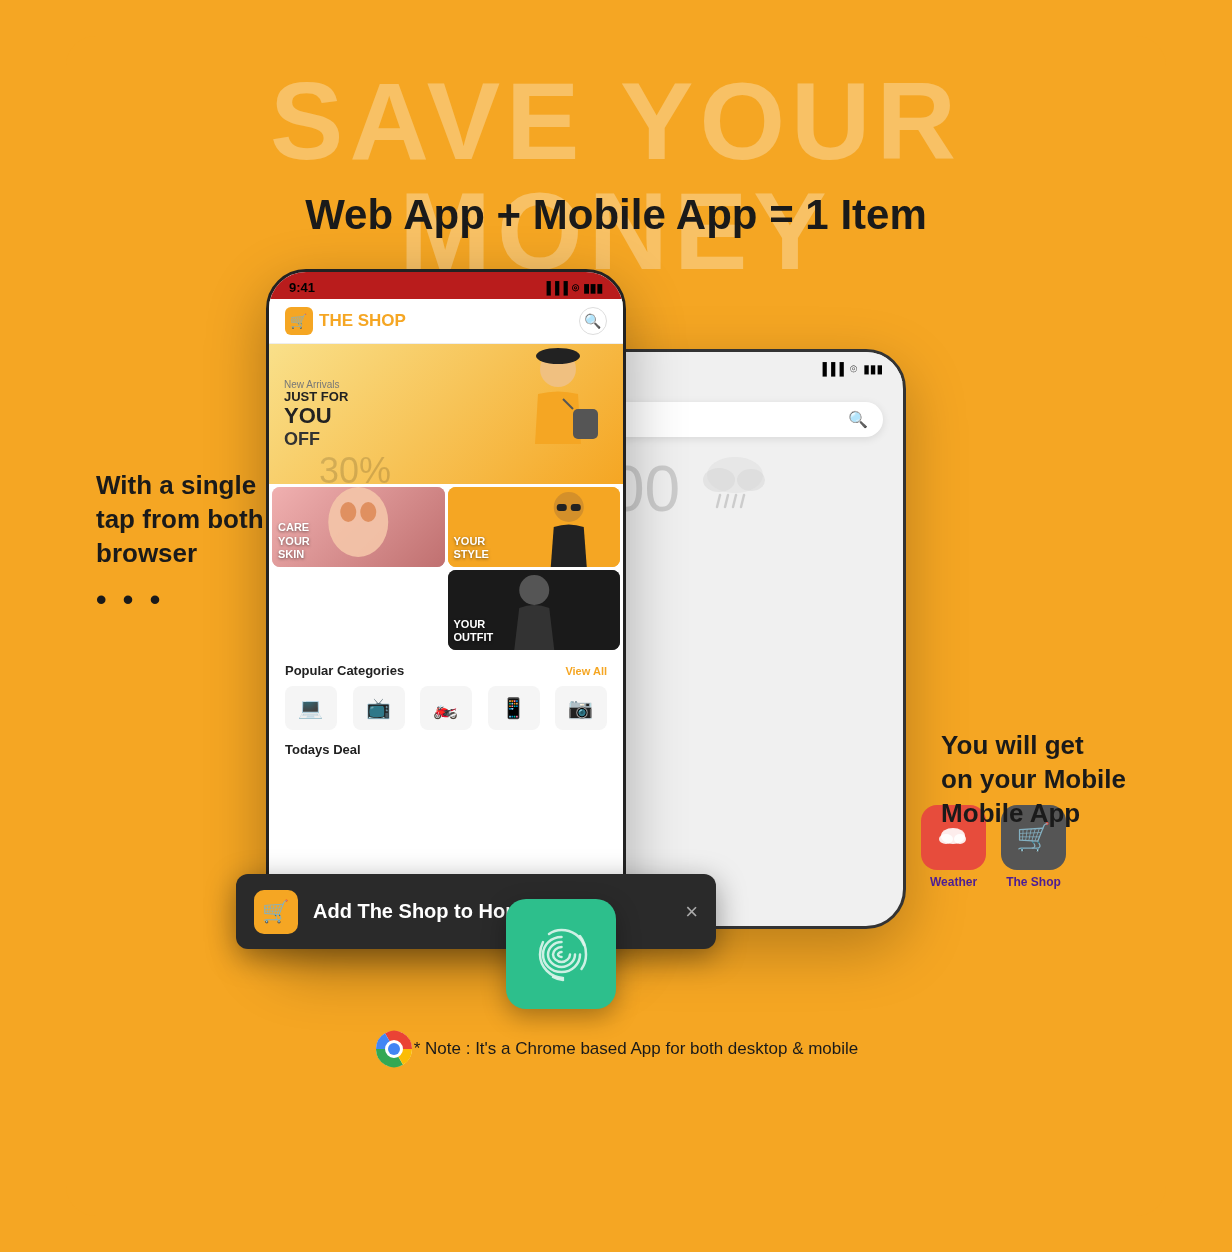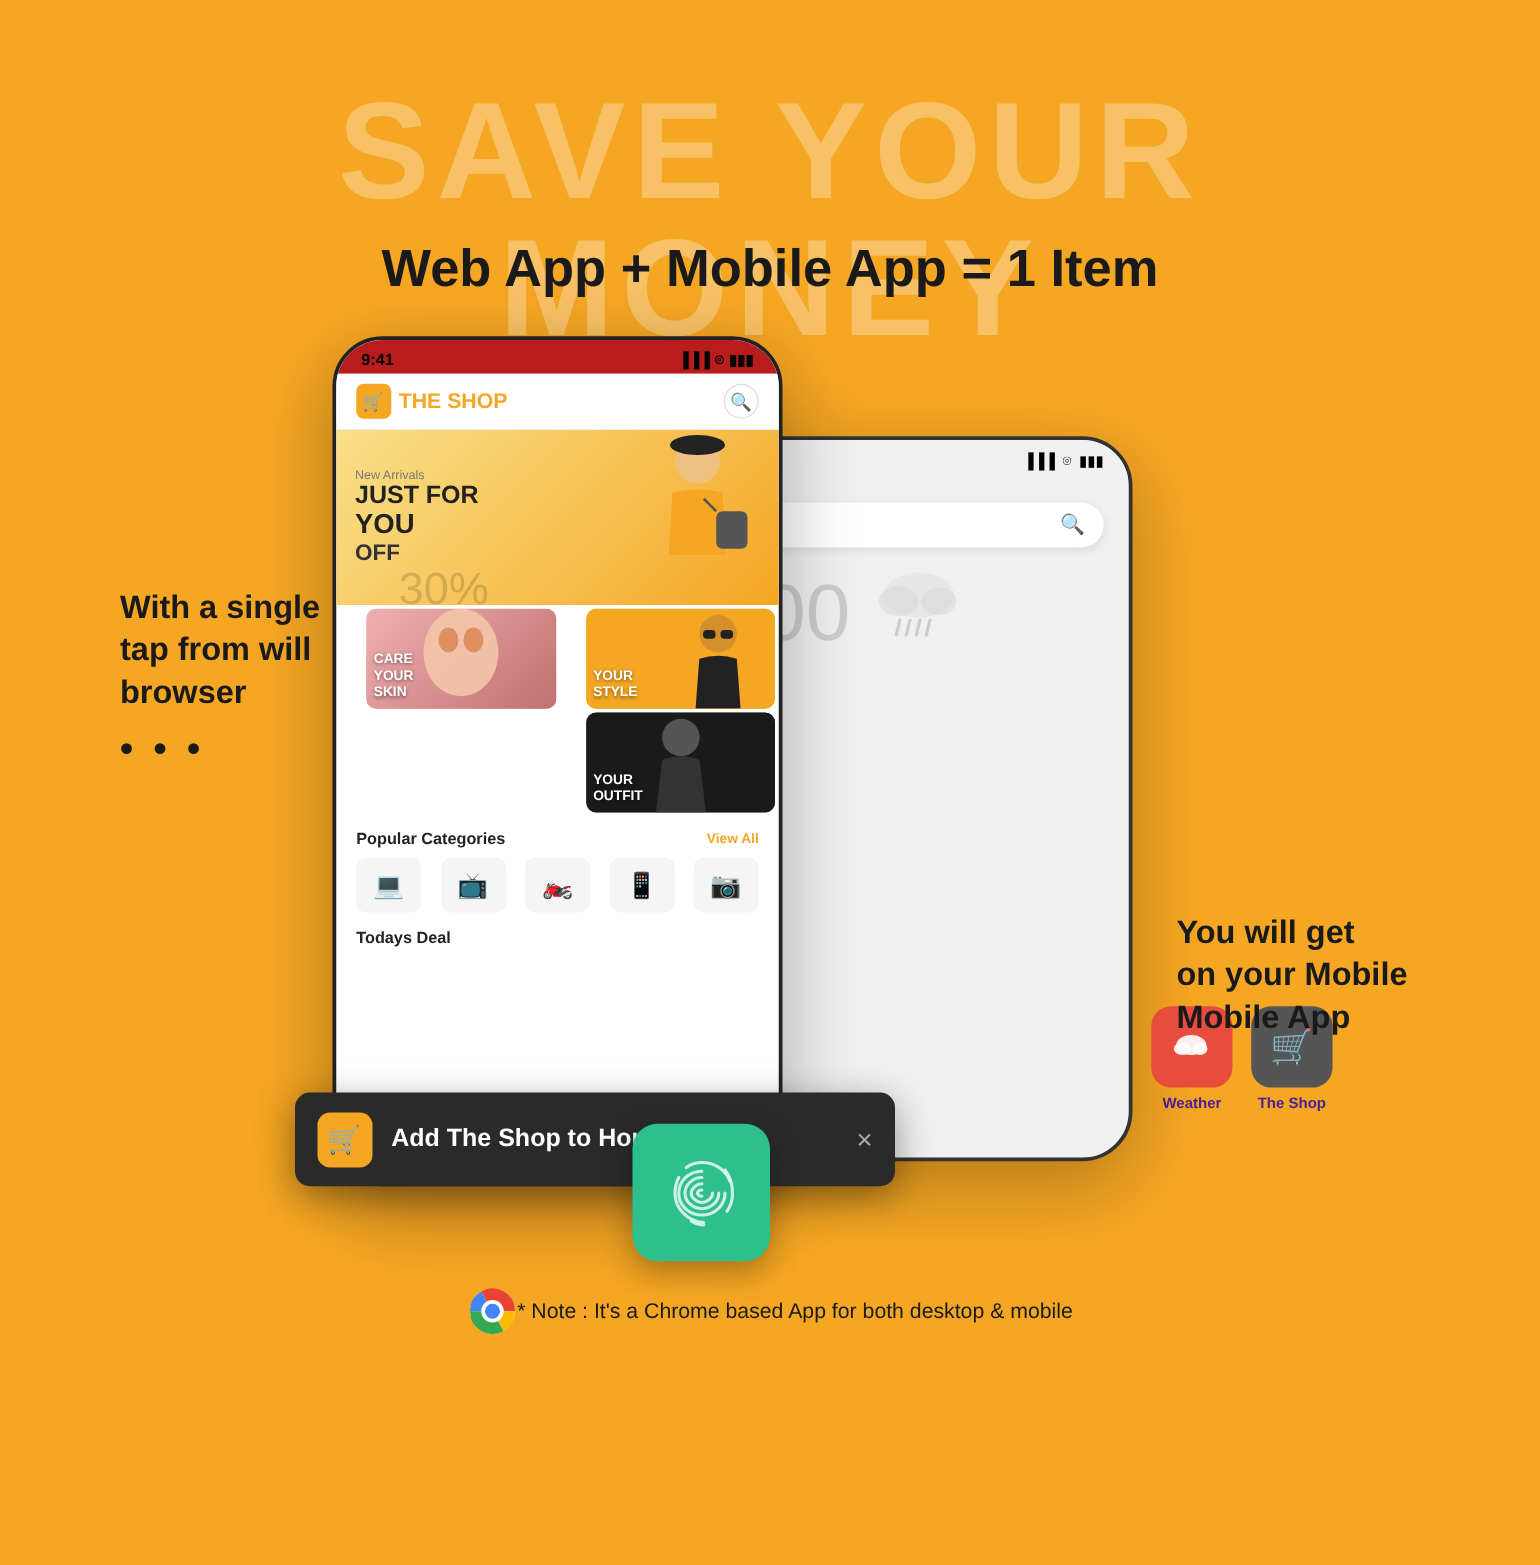--- a/index.html
+++ b/index.html
@@ -181,21 +181,21 @@
       overflow: hidden;
     }
     .hero-text {
       z-index: 2;
     }
     .hero-new-arrivals {
       font-size: 10px;
       color: #777;
     }
     .hero-just-for {
-      font-size: 20px;
+      font-size: 13px;
       font-weight: 800;
       color: #222;
       line-height: 1;
     }
     .hero-you {
       font-size: 22px;
       font-weight: 900;
       color: #222;
     }
     .hero-percent {
@@ -219,21 +219,20 @@
       gap: 3px;
       padding: 3px;
     }
     .cat-item {
       height: 80px;
       border-radius: 8px;
       overflow: hidden;
       position: relative;
       display: flex;
       align-items: flex-end;
-      margin-left: 21px;
     }
     .cat-item.skin-care {
       background: linear-gradient(135deg, #e8c9c9 0%, #c98080 100%);
     }
     .cat-item.your-style {
       background: #F5A623;
     }
     .cat-item.your-outfit {
       background: #333;
     }
@@ -474,21 +473,21 @@
 <div class="container">
 
   <div class="bg-text">SAVE YOUR MONEY</div>
 
   <h1 class="headline">Web App + Mobile App = 1 Item</h1>
 
   <div class="phones-section">
 
     <div class="left-text">
       <div>With a single</div>
-      <div>tap from will</div>
+      <div>tap from both</div>
       <div>browser</div>
       <div class="left-dots">• • •</div>
     </div>
 
     <div class="phone-secondary">
       <div class="phone-sec-status">
         <span>▐▐▐</span>
         <span>⌾</span>
         <span>▮▮▮</span>
       </div>

